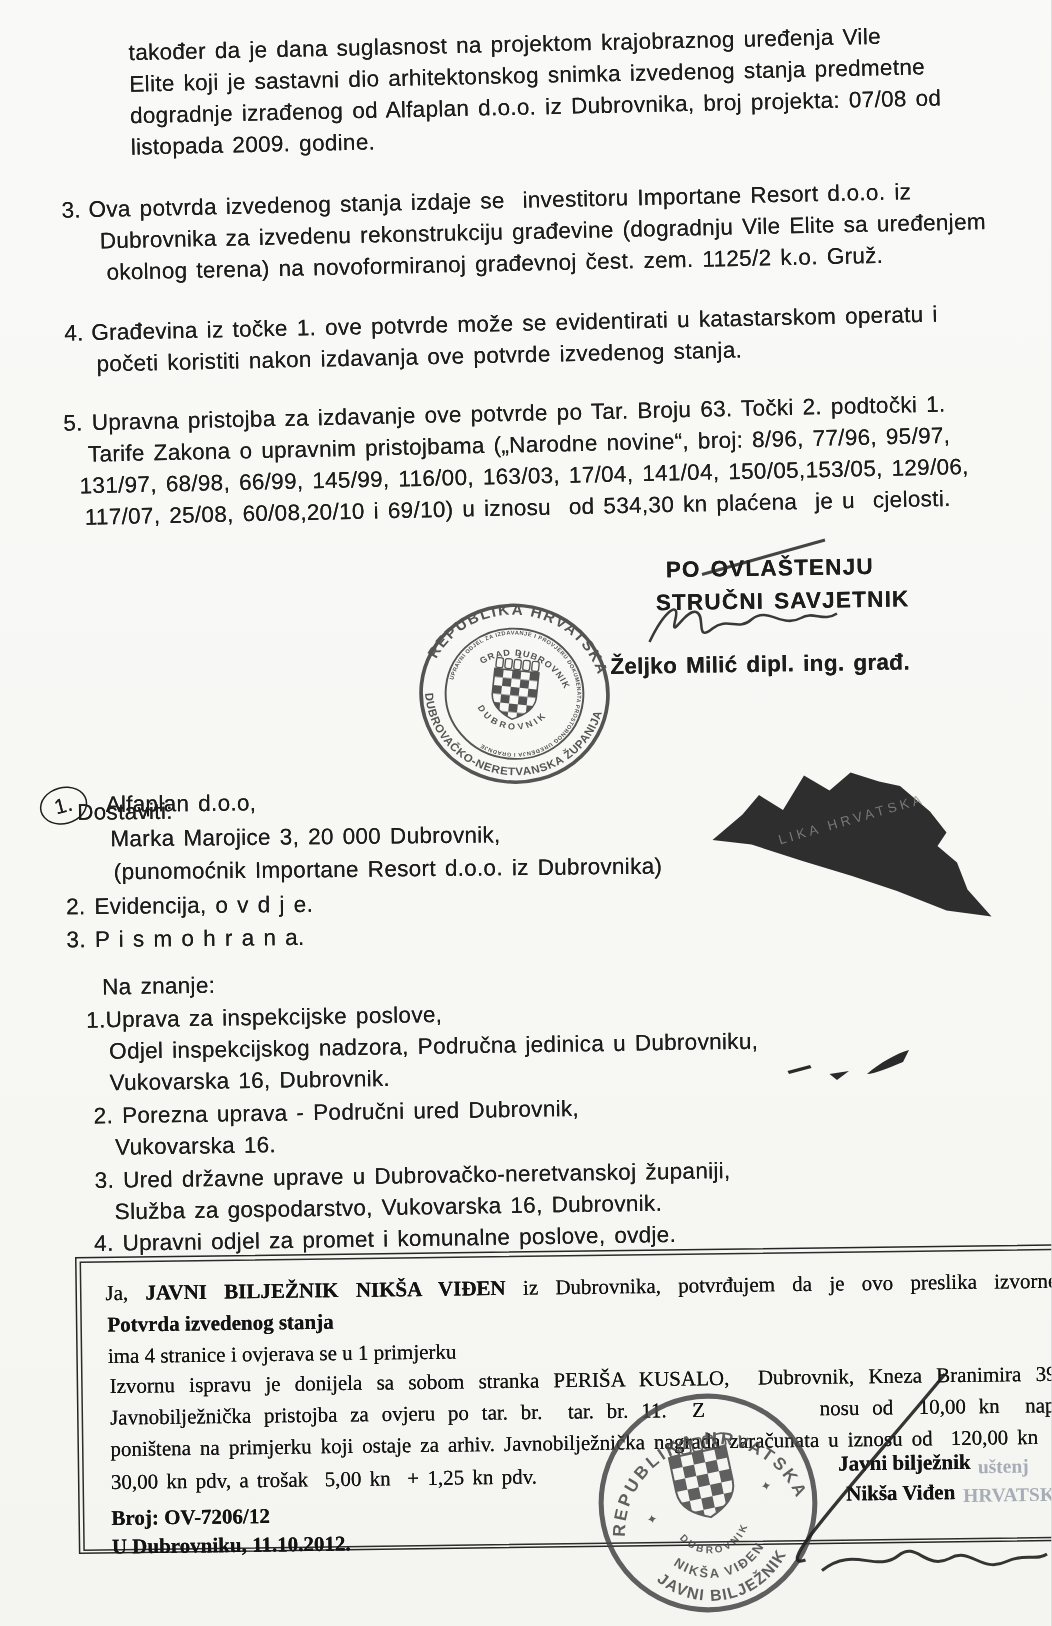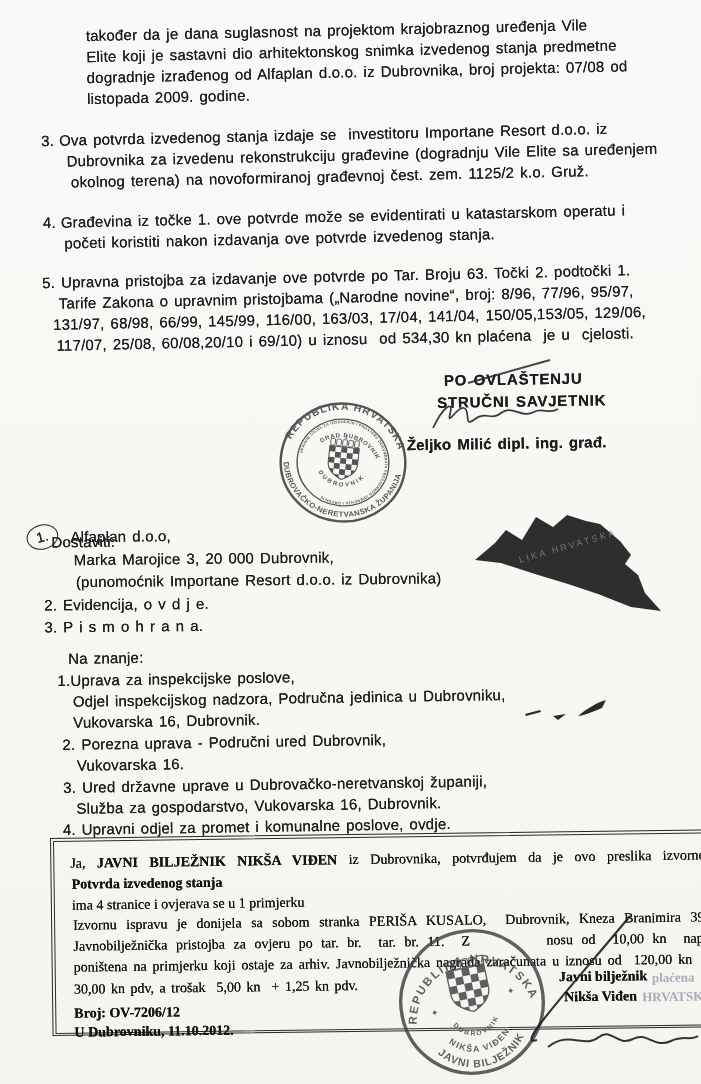--- a/index.html
+++ b/index.html
@@ -133,21 +133,21 @@
     <div class="t serif" style="left:20px;top:16px;word-spacing:8px;"><span>Ja, </span><span class="b">JAVNI BILJEŽNIK NIKŠA VIĐEN</span><span> iz Dubrovnika, potvrđujem da je ovo preslika izvorne ispra</span></div>
     <div class="t serif b" style="left:21px;top:37px;">Potvrda izvedenog stanja</div>
     <div class="t serif" style="left:21px;top:58px;">ima 4 stranice i ovjerava se u 1 primjerku</div>
     <div class="t serif" style="left:22px;top:78px;word-spacing:6px;">Izvornu ispravu je donijela sa sobom stranka PERIŠA KUSALO,  Dubrovnik, Kneza Branimira 39.</div>
     <div class="t serif" style="left:22px;top:99px;word-spacing:5px;">Javnobilježnička pristojba za ovjeru po tar. br.  tar. br. 11.  Z         nosu od  10,00 kn  naplaćena je</div>
     <div class="t serif" style="left:22px;top:120px;word-spacing:2.5px;">poništena na primjerku koji ostaje za arhiv. Javnobilježnička nagrada zaračunata u iznosu od  120,00 kn</div>
     <div class="t serif" style="left:22px;top:142px;word-spacing:2px;">30,00 kn pdv, a trošak  5,00 kn  + 1,25 kn pdv.</div>
     <div class="t serif b" style="left:22px;top:166px;">Broj: OV-7206/12</div>
     <div class="t serif b" style="left:22px;top:185px;">U Dubrovniku, 11.10.2012.</div>
 
-    <div class="t serif bleed" style="left:600px;top:138px;font-size:13px;">plaćena</div>
+    <div class="t serif bleed" style="left:600px;top:138px;font-size:13px;">uštenj</div>
     <div class="t serif b" style="left:507px;top:136px;">Javni bilježnik</div>
     <div class="t serif bleed" style="left:590px;top:157px;font-size:13px;">HRVATSKA</div>
     <div class="t serif b" style="left:512px;top:156px;">Nikša Viđen</div>
   </div>
 
   <svg viewBox="0 0 160 160" style="position:absolute;left:395px;top:925px;width:154px;height:154px;transform:rotate(-12deg);color:#464646;opacity:.85;z-index:5;">
     <defs>
       <path id="ns-top" d="M 20,86 A 62,62 0 0 1 140,86"></path>
       <path id="ns-r1" d="M 53,88 A 27,27 0 0 0 107,88"></path>
       <path id="ns-r2" d="M 38,90 A 42,42 0 0 0 122,90"></path>

